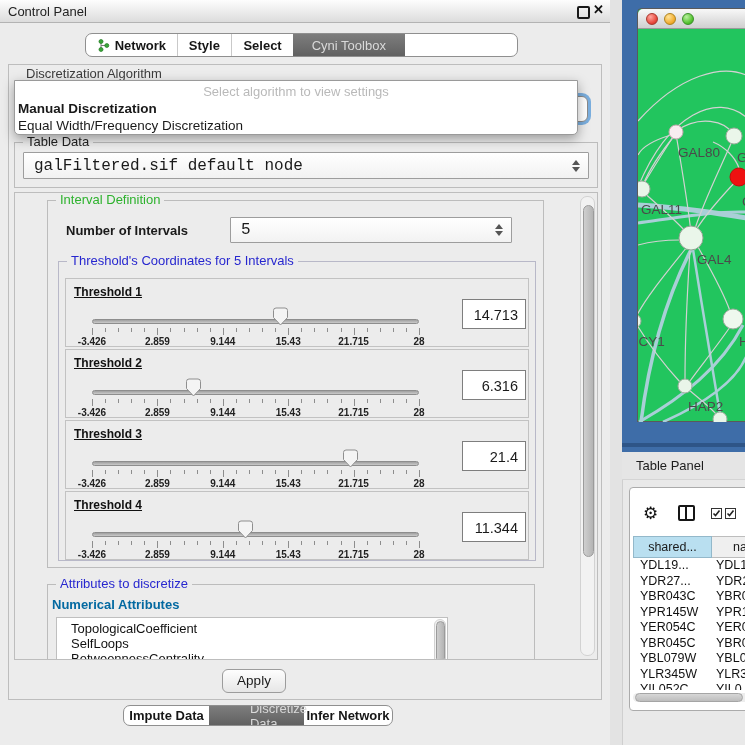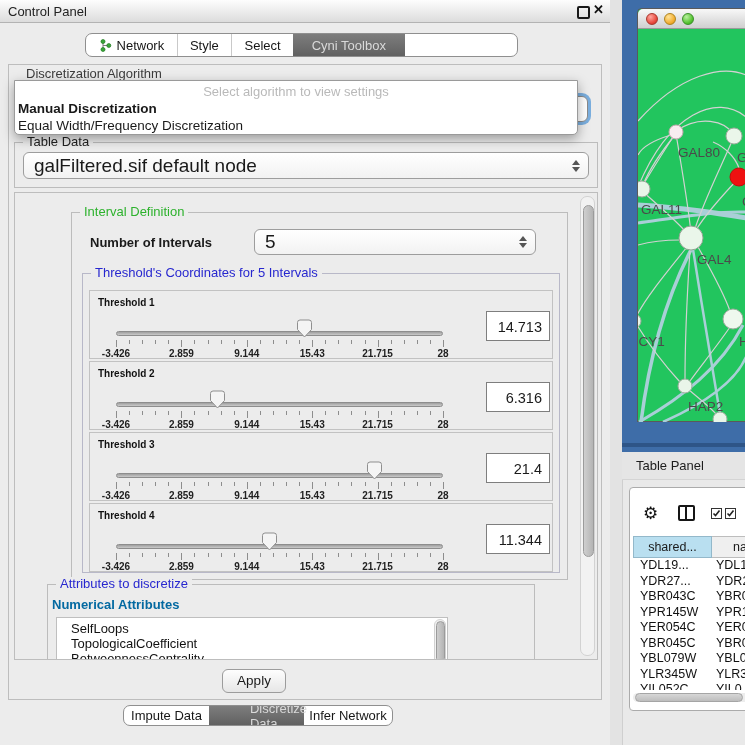--- a/index.html
+++ b/index.html
@@ -11,38 +11,38 @@
   .cp{left:0;top:0;width:610px;height:745px;background:#ececec;border-right:1px solid #c6c6c6;}
   .cp-titlebar{left:0;top:0;width:610px;height:22px;background:linear-gradient(#fdfdfd,#dcdcdc);
                border-bottom:1px solid #b3b3b3;}
   .cp-title{left:8px;top:4px;font-size:13px;color:#222;}
   .btn-restore{left:577px;top:6px;width:9px;height:9px;border:2px solid #1a1a1a;border-radius:2px;background:transparent;}
   .btn-close{left:593px;top:2px;font-size:13px;font-weight:bold;color:#111;}
 
   
   .tabbar{left:85px;top:33px;width:433px;height:24px;background:#fff;border:1px solid #8f8f8f;
           border-radius:7px;display:flex;overflow:hidden;box-sizing:border-box;}
-  .tab{display:flex;align-items:center;justify-content:center;font-size:13px;font-weight:normal;
+  .tab{display:flex;align-items:center;justify-content:center;font-size:13px;font-weight:bold;
        color:#161616;height:100%;box-sizing:border-box;}
   .tab.sep{border-left:1px solid #c9c9c9;}
   .tab.selected{background:linear-gradient(#7d7d7d,#616161);color:#d9d9d9;font-weight:normal;border-left:none;}
   .net-icon{width:13px;height:13px;margin-right:5px;}
 
   .outer-panel{left:8px;top:64px;width:594px;height:636px;border:1px solid #bdbdbd;background:#ececec;box-sizing:border-box;}
 
   
   .grp{border:1px solid #bcbcbc;box-sizing:border-box;}
   .grp-title{position:absolute;top:-8px;left:8px;background:#ececec;padding:0 4px;font-size:13px;line-height:14px;}
   .t-gray{color:#3c3c3c;}
   .t-green{color:#2db22d;}
   .t-blue{color:#2727cf;}
 
   
-  .combo{background:linear-gradient(#ffffff,#f2f2f2);border:1px solid #9d9d9d;border-radius:6px;
-         font-size:19px;box-sizing:border-box;}
+  .combo{background:linear-gradient(#ffffff,#f2f2f2);border:1px solid #9d9d9d;border-radius:1px;
+         font-size:16px;box-sizing:border-box;font-family:Liberation Mono, monospace;}
   .combo .val{position:absolute;left:10px;top:50%;transform:translateY(-50%);}
   .spinner{position:absolute;right:8px;top:50%;transform:translateY(-50%);width:9px;height:12px;}
   .spinner:before,.spinner:after{content:"";position:absolute;left:1px;border-left:4px solid transparent;border-right:4px solid transparent;}
   .spinner:before{top:0;border-bottom:5px solid #555;}
   .spinner:after{bottom:0;border-top:5px solid #555;}
 
   
   .combo-focus{left:20px;top:96px;width:568px;height:26px;background:#fff;border:1px solid #8a8a8a;
                border-radius:6px;box-shadow:0 0 0 3px #7aaede;box-sizing:border-box;z-index:2;}
 
@@ -54,21 +54,21 @@
   .popup-opt.bold{font-weight:bold;}
 
   
   .scrollpane{left:14px;top:192px;width:584px;height:468px;border:1px solid #bdbdbd;background:#ececec;
               overflow:hidden;box-sizing:border-box;}
   .vsb-track{background:#f2f2f2;border:1px solid #d2d2d2;border-radius:7px;box-sizing:border-box;}
   .vsb-thumb{background:linear-gradient(90deg,#cfcfcf,#b4b4b4);border:1px solid #9b9b9b;border-radius:6px;box-sizing:border-box;}
 
   
   .thr-panel{background:#ececec;border:1px solid #c2c2c2;box-sizing:border-box;}
-  .thr-label{left:8px;top:6px;font-size:10px;font-weight:bold;color:#111;}
+  .thr-label{left:8px;top:6px;font-size:12px;font-weight:bold;color:#111;text-decoration:underline;}
   .track{left:26px;top:40px;width:327px;height:5px;background:linear-gradient(#9f9f9f,#cacaca);
          border:1px solid #8d8d8d;border-radius:4px;box-sizing:border-box;}
   .handle{top:28px;width:15px;height:19px;z-index:2;}
   .ticks{left:26px;top:49px;width:327px;height:8px;}
   .tick{position:absolute;top:0;width:1px;background:#8d8d8d;}
   .tick.minor{height:4px;}
   .tick.major{height:7px;}
   .ticklabels{left:26px;top:57px;width:327px;height:11px;}
   .ticklabel{position:absolute;transform:translateX(-50%);font-size:10px;font-weight:bold;color:#222;white-space:nowrap;}
   .valbox{left:396px;top:20px;width:64px;height:30px;background:#fff;border:1px solid #7e7e7e;
@@ -174,21 +174,21 @@
     <div class="abs grp" style="left:14px;top:142px;width:584px;height:46px;">
       <span class="grp-title" style="color:#222;">Table Data</span>
       <div class="combo" style="position:absolute;left:8px;top:9px;width:566px;height:27px;">
         <span class="val">galFiltered.sif default node</span>
         <span class="spinner"></span>
       </div>
     </div>
 
     <div class="abs scrollpane">
 
-      <div class="abs grp" style="left:32px;top:19px;width:497px;height:368px;margin-left:24px;">
+      <div class="abs grp" style="left:32px;top:7px;width:497px;height:368px;">
         <span class="grp-title t-green">Interval Definition</span>
 
         <span class="abs" style="left:18px;top:22px;font-size:13px;font-weight:bold;">Number of Intervals</span>
         <div class="combo" style="position:absolute;left:182px;top:16px;width:282px;height:26px;">
           <span class="val">5</span>
           <span class="spinner"></span>
         </div>
 
         <div class="abs grp" style="left:10px;top:60px;width:478px;height:300px;border-color:#b8b8c8;">
           <span class="grp-title t-blue">Threshold's Coordinates for 5 Intervals</span>
@@ -371,22 +371,22 @@
               </div>
             </div>
         </div>
       </div>
 
       <div class="abs grp" style="left:32px;top:391px;width:488px;height:140px;">
         <span class="grp-title t-blue">Attributes to discretize</span>
         <span class="abs attr-sub" style="left:4px;top:12px;">Numerical Attributes</span>
         <div class="abs attr-list" style="left:8px;top:32px;width:392px;height:100px;padding-top:3px;">
           <div id="attr-items">
+              <div class="attr-item">TopologicalCoefficient</div>
               <div class="attr-item">SelfLoops</div>
-              <div class="attr-item">TopologicalCoefficient</div>
               <div class="attr-item">BetweennessCentrality</div>
             </div>
           <div class="abs vsb-track" style="right:1px;top:1px;width:12px;height:96px;">
             <div class="vsb-thumb" style="position:absolute;left:1px;top:1px;width:9px;height:42px;"></div>
           </div>
         </div>
       </div>
 
       <div class="abs vsb-track" style="left:565px;top:3px;width:15px;height:460px;">
         <div class="vsb-thumb" style="position:absolute;left:1.5px;top:8px;width:11px;height:352px;"></div>

